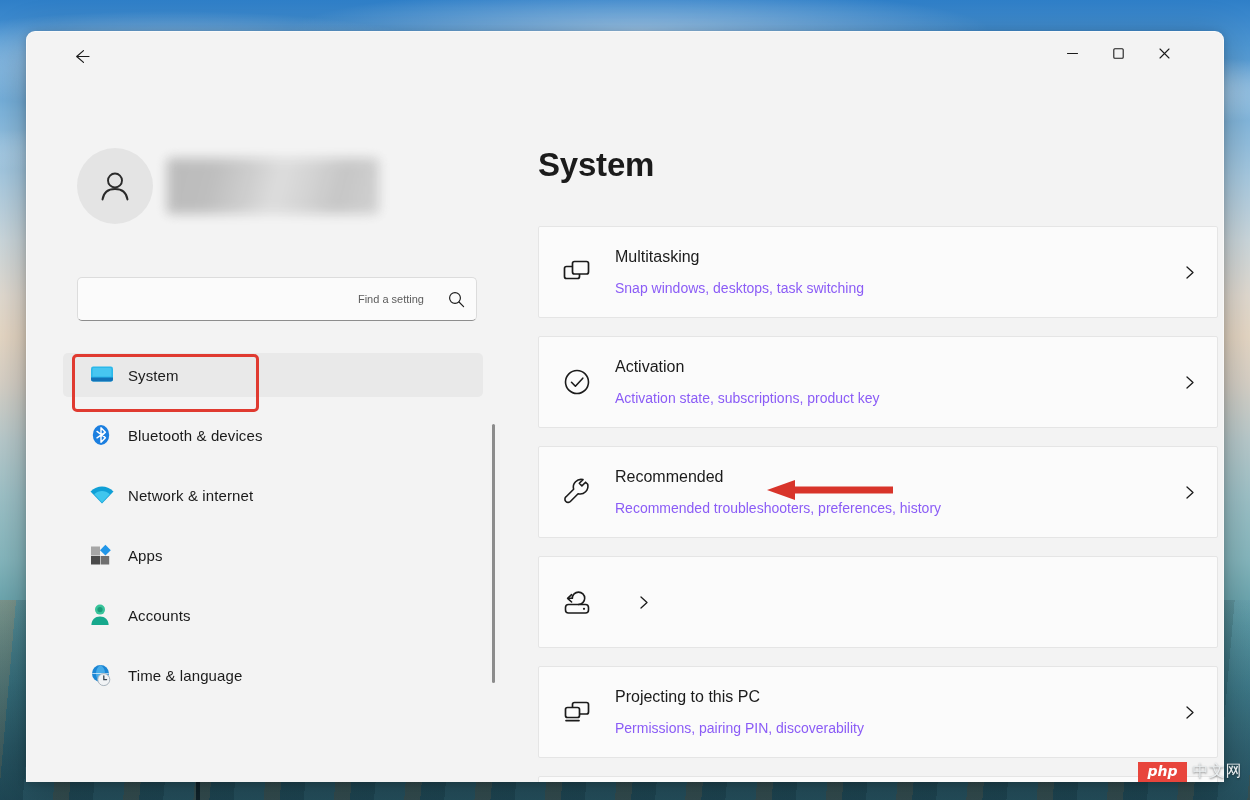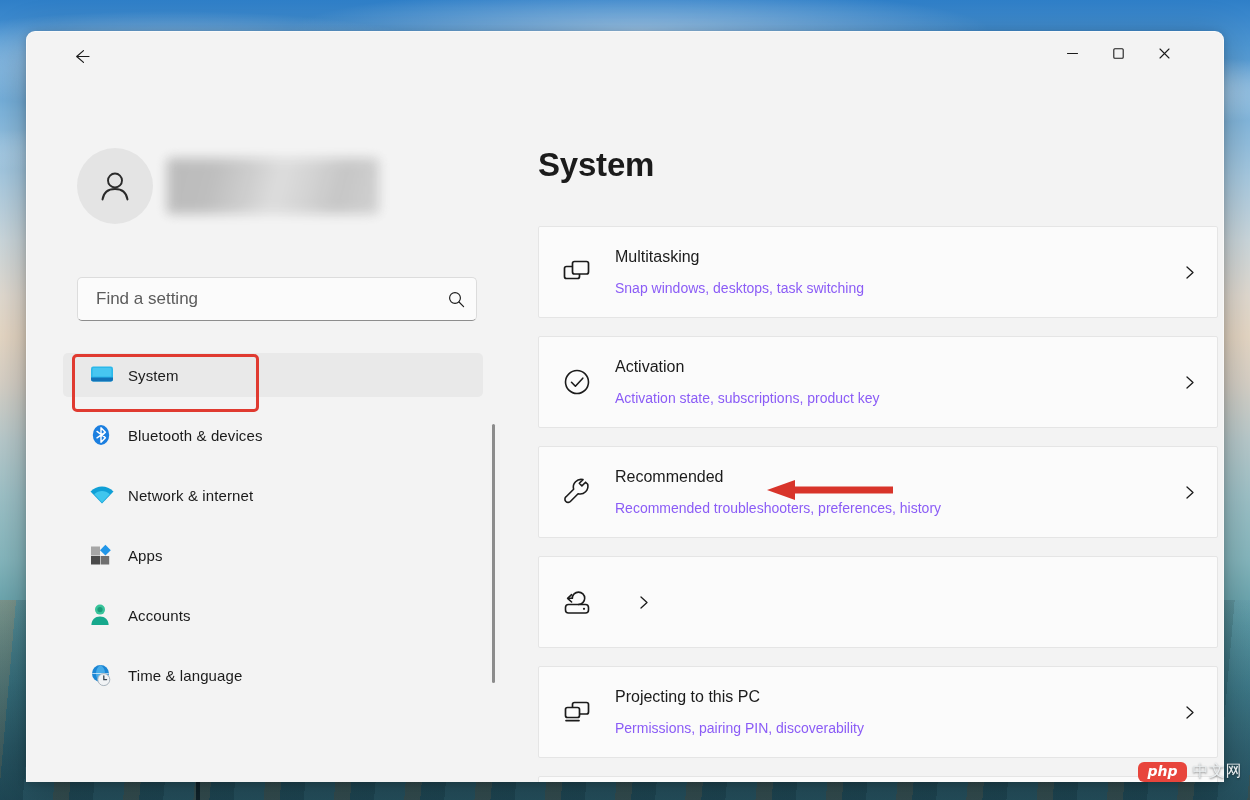--- a/index.html
+++ b/index.html
@@ -124,22 +124,23 @@
     width: 400px; height: 44px;
     background: #fbfbfb;
     border: 1px solid #dcdcdc;
     border-bottom: 1px solid #8d8d8d;
     border-radius: 5px;
     display: flex; align-items: center;
   }
   #searchinput {
     flex: 1; border: none; outline: none; background: transparent;
     font-family: "Liberation Sans", sans-serif;
-    font-size: 17px; color: #c2410c;
+    font-size: 11px; color: #c2410c;
     padding: 0 12px 0 18px;
+    text-align: right;
   }
   #searchinput::placeholder { color: #5c5c5c; }
   #searchicon {
     width: 40px; display: flex; align-items: center; justify-content: center;
     cursor: pointer;
   }
 
   #navlist {
     position: absolute; left: 36px; top: 273px;
     width: 420px;
@@ -234,21 +235,21 @@
     position: absolute; right: 8px; bottom: 18px;
     display: flex; align-items: center; gap: 6px;
   }
   #wm-badge {
     background: #e8453c;
     color: #fff;
     font-family: "DejaVu Sans", sans-serif;
     font-style: italic; font-weight: bold;
     font-size: 14px;
     padding: 2px 9px 3px;
-    border-radius: 6px;
+    border-radius: 0;
     line-height: 15px;
   }
   #wm-text {
     color: #e9edef;
     font-size: 16px;
     text-shadow: 0 1px 2px rgba(0,0,0,.5);
     letter-spacing: .5px;
   }
 </style>
 </head>

